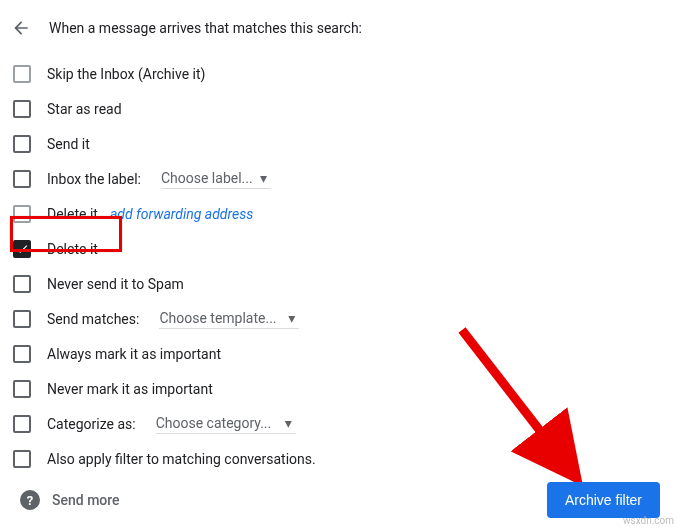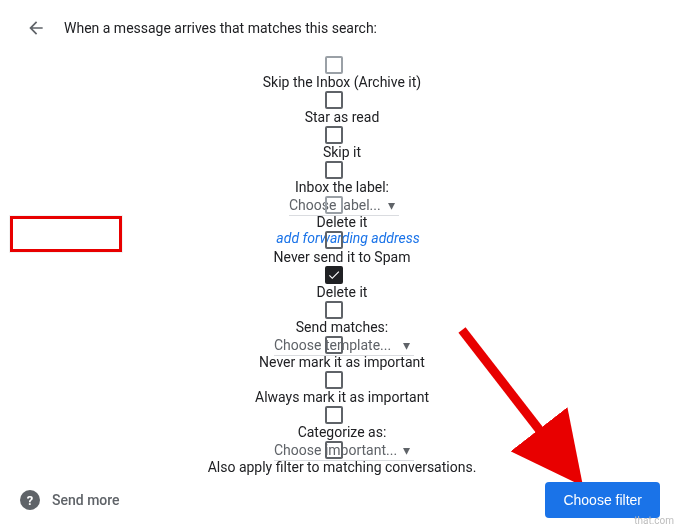--- a/index.html
+++ b/index.html
@@ -8,40 +8,39 @@
       padding: 0;
       font-family: Roboto, Arial, sans-serif;
       font-size: 14px;
       color: #202124;
       background: #fff;
       position: relative;
       width: 680px;
       height: 528px;
       overflow: hidden;
     }
-    .container { padding: 16px 24px; text-align: center; }
+    .container { padding: 16px 9px; text-align: center; }
     .header {
       display: flex;
       align-items: center;
       gap: 16px;
       margin-bottom: 16px;
     }
     .back-btn {
       width: 24px; height: 24px;
       display: flex; align-items: center; justify-content: center;
       cursor: pointer; color: #5f6368;
     }
     .header-text { color: #202124; font-size: 14px; }
     .options { display: flex; flex-direction: column; gap: 0; }
     .option-row {
       display: flex;
       align-items: center;
       height: 35px;
       padding-left: 4px;
-      flex-direction: column;
     }
     .checkbox {
       width: 18px; height: 18px;
       border: 2px solid #5f6368;
       border-radius: 2px;
       margin-right: 16px;
       flex-shrink: 0;
       cursor: pointer;
       display: flex; align-items: center; justify-content: center;
     }
@@ -51,21 +50,21 @@
       border-color: #202124;
     }
     .checkbox.checked svg { display: block; }
     .checkbox svg { display: none; }
     .opt-label { color: #202124; }
     .dropdown {
       display: inline-flex;
       align-items: center;
       border-bottom: 1px solid #dadce0;
       padding: 2px 4px 2px 0;
-      margin-left: 4px;
+      margin-left: 20px;
       color: #5f6368;
       cursor: pointer;
       min-width: 110px;
     }
     .dropdown .caret { margin-left: auto; color: #5f6368; }
     .link { color: #1a73e8; margin-left: 12px; cursor: pointer; font-style: italic; }
     .highlight {
       position: absolute;
       border: 3px solid #e80000;
       pointer-events: none;
@@ -139,76 +138,76 @@
       <span class="opt-label">Skip the Inbox (Archive it)</span>
     </div>
 
     <div class="option-row">
       <div class="checkbox"></div>
       <span class="opt-label">Star as read</span>
     </div>
 
     <div class="option-row">
       <div class="checkbox"></div>
-      <span class="opt-label">Skip it</span>
+      <span class="opt-label">Send it</span>
     </div>
 
     <div class="option-row">
       <div class="checkbox"></div>
       <span class="opt-label">Inbox the label:</span>
       <div class="dropdown">
         <span>Choose label...</span>
         <span class="caret">▾</span>
       </div>
     </div>
 
     <div class="option-row">
       <div class="checkbox light"></div>
       <span class="opt-label">Delete it</span>
       <span class="link">add forwarding address</span>
-    </div>
-
-    <div class="option-row">
-      <div class="checkbox"></div>
-      <span class="opt-label">Never send it to Spam</span>
     </div>
 
     <div class="option-row">
       <div class="checkbox checked">
           <svg width="14" height="14" viewBox="0 0 24 24" fill="#fff">
             <path d="M9 16.17L4.83 12l-1.42 1.41L9 19 21 7l-1.41-1.41z"></path>
           </svg>
         </div>
       <span class="opt-label">Delete it</span>
     </div>
 
     <div class="option-row">
       <div class="checkbox"></div>
+      <span class="opt-label">Never send it to Spam</span>
+    </div>
+
+    <div class="option-row">
+      <div class="checkbox"></div>
       <span class="opt-label">Send matches:</span>
       <div class="dropdown" style="min-width:140px;">
         <span>Choose template...</span>
         <span class="caret">▾</span>
       </div>
     </div>
 
     <div class="option-row">
       <div class="checkbox"></div>
+      <span class="opt-label">Always mark it as important</span>
+    </div>
+
+    <div class="option-row">
+      <div class="checkbox"></div>
       <span class="opt-label">Never mark it as important</span>
-    </div>
-
-    <div class="option-row">
-      <div class="checkbox"></div>
-      <span class="opt-label">Always mark it as important</span>
     </div>
 
     <div class="option-row">
       <div class="checkbox"></div>
       <span class="opt-label">Categorize as:</span>
       <div class="dropdown" style="min-width:140px;">
-        <span>Choose important...</span>
+        <span>Choose category...</span>
         <span class="caret">▾</span>
       </div>
     </div>
 
     <div class="option-row">
       <div class="checkbox"></div>
       <span class="opt-label">Also apply filter to matching conversations.</span>
     </div>
 
   </div>
@@ -223,16 +222,16 @@
     </marker>
   </defs>
   <line x1="462" y1="330" x2="572" y2="472" stroke="#e80000" stroke-width="9" marker-end="url(#arrowhead)"></line>
 </svg>
 
 <div class="footer">
   <div class="learn">
     <div class="help-icon">?</div>
     <span>Send more</span>
   </div>
-  <button class="create-btn">Choose filter</button>
+  <button class="create-btn">Archive filter</button>
 </div>
 
-<div class="watermark">that.com</div>
+<div class="watermark">wsxdn.com</div>
 
 </body></html>

